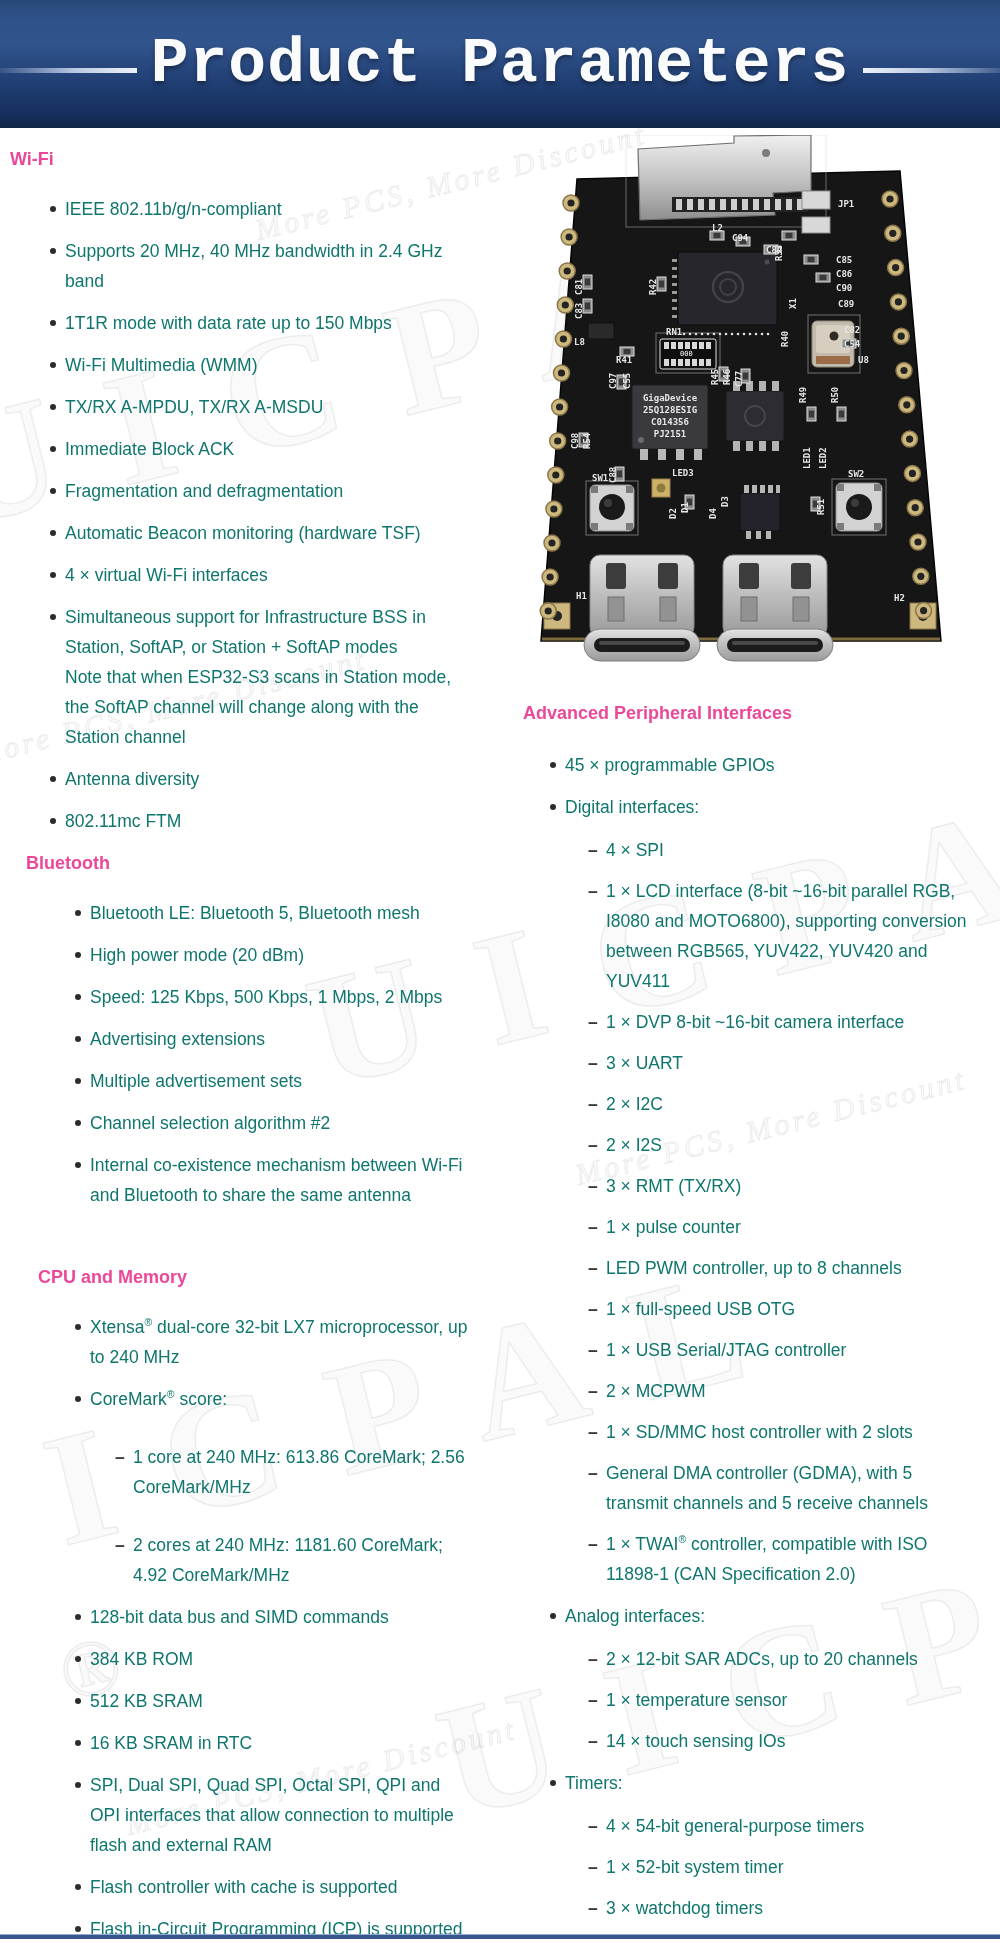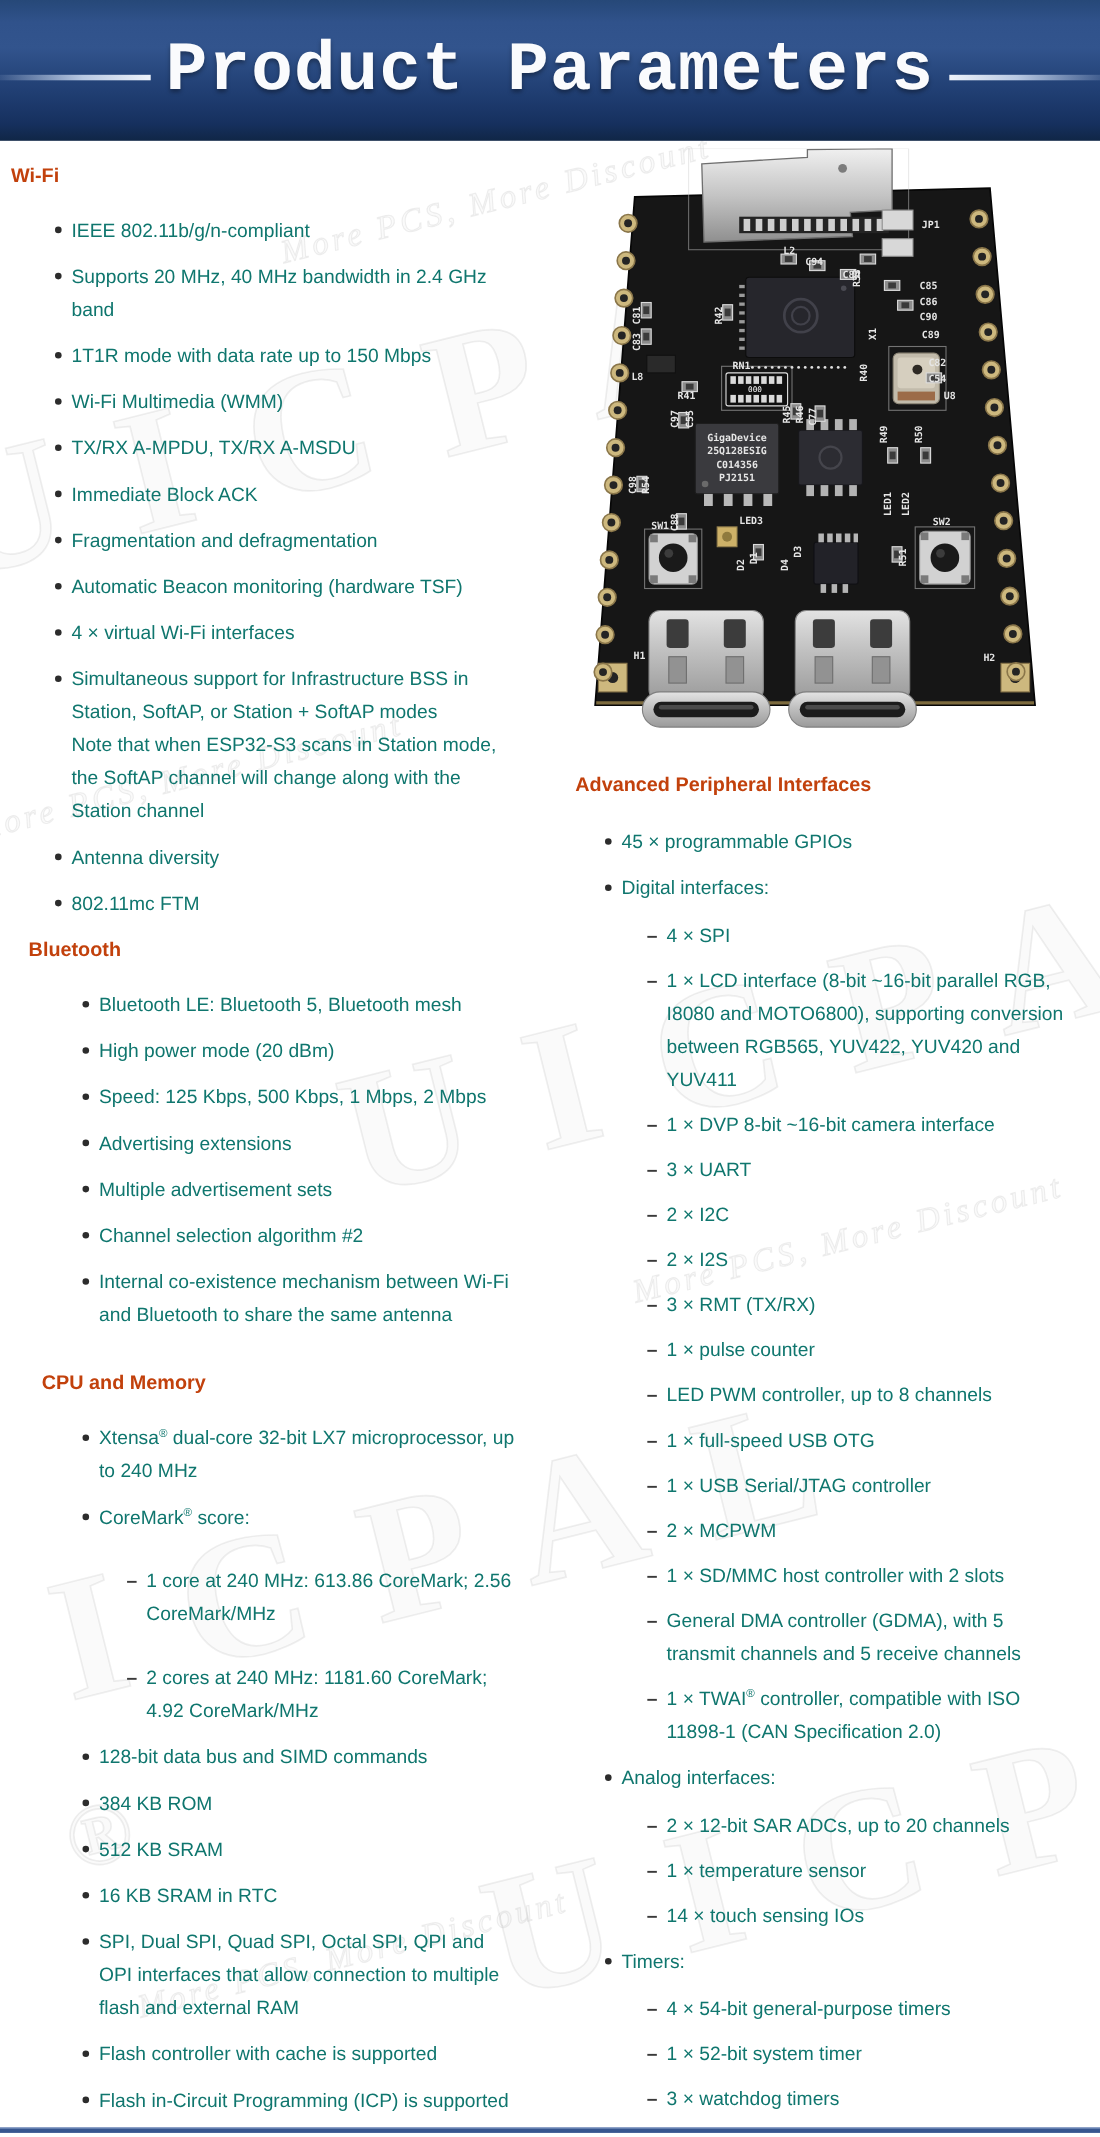--- a/index.html
+++ b/index.html
@@ -25,35 +25,35 @@
   .wm{
     position:absolute;font-family:"Liberation Serif",serif;font-weight:700;
     color:rgba(150,150,150,0.05);-webkit-text-stroke:1.5px rgba(135,135,135,0.13);
     letter-spacing:0.35em;white-space:nowrap;
   }
   .wm.script{font-style:italic;font-weight:400;-webkit-text-stroke:1px rgba(135,135,135,0.13);letter-spacing:0.12em;}
   
   .col{position:absolute;z-index:2;}
   #col-left{left:10px;top:148px;width:465px;}
   #col-right{left:523px;top:702px;width:450px;}
-  .col h2{font-size:18px;font-weight:700;color:#c2410c;margin:0;line-height:22px;}
+  .col h2{font-size:18px;font-weight:700;color:#ec4899;margin:0;line-height:22px;}
   ul.spec{list-style:none;margin:0;padding:0;}
   ul.spec li{position:relative;line-height:30px;margin-bottom:12px;font-size:17.5px;color:#0f766e;}
   ul.dot > li::before{
     content:"";position:absolute;left:-15px;top:12px;width:6px;height:6px;border-radius:50%;background:#2c2c2c;
   }
   ul.dash > li::before{
     content:"\2013";position:absolute;left:-18px;top:0;font-weight:700;color:#3a3a3a;
   }
   sup{font-size:0.6em;line-height:0;vertical-align:super;}
   
   #wifi-list{margin-top:24px;padding-left:55px;width:410px;}
   #bt-head,#cpu-head{margin-left:28px;}
   #bt-head{margin-top:16px;margin-left:16px;}
-  #cpu-head{margin-top:36px;}
+  #cpu-head{margin-top:56px;}
   #bt-list,#cpu-list{margin-top:24px;margin-left:28px;padding-left:52px;width:385px;}
   #cpu-list ul.dash{margin:10px 0 0 0;padding-left:43px;width:342px;}
   #cpu-list ul.dash li{margin-bottom:2px;margin-top:28px;}
   
   #periph-list{margin-top:26px;padding-left:42px;width:408px;}
   #periph-list > li{margin-bottom:12px;}
   #periph-list ul.dash{margin:13px 0 0 0;padding-left:41px;width:367px;}
   #periph-list ul.dash > li{margin-bottom:11px;}
   
   #board-wrap{position:absolute;left:520px;top:135px;width:440px;height:535px;z-index:1;}

